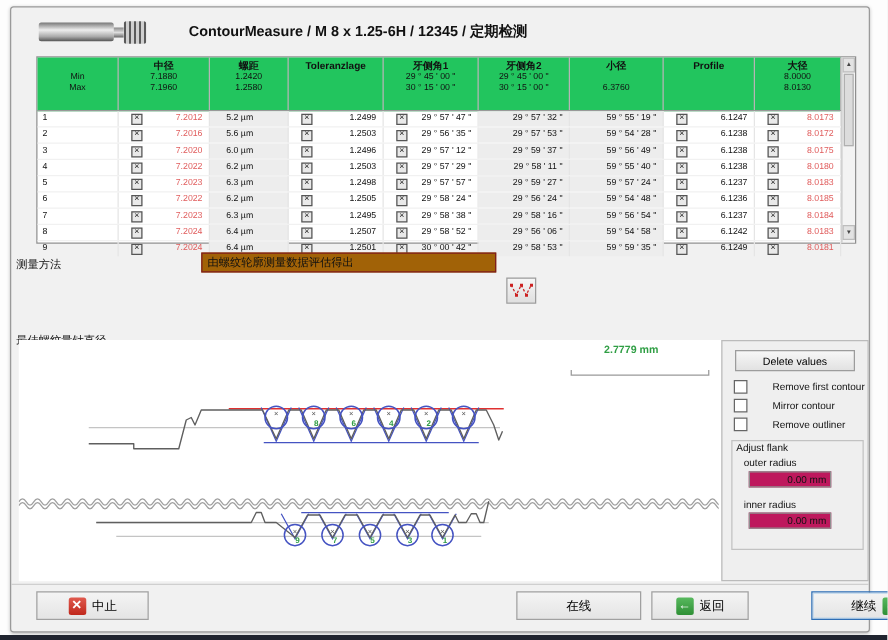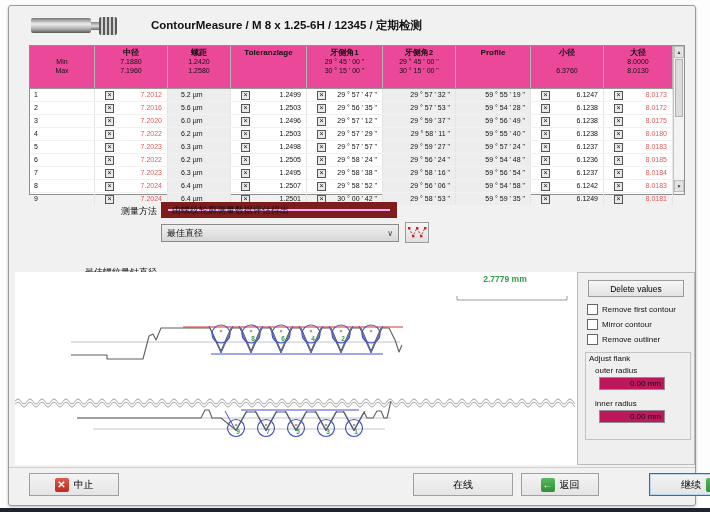--- a/index.html
+++ b/index.html
@@ -16,64 +16,64 @@
   .gauge .gneck{position:absolute;left:60px;top:6px;width:8px;height:8px;
                 background:linear-gradient(180deg,#888,#ddd,#666)}
   .gauge .ghead{position:absolute;left:68px;top:1px;width:18px;height:18px;border-radius:2px;
                 background:repeating-linear-gradient(90deg,#5a5a5a 0 2px,#cfcfcf 2px 4px)}
   .title{position:absolute;left:142px;top:12px;font-size:11.5px;font-weight:bold}
 
   
   .table{position:absolute;left:20px;top:39px;width:656px;height:150px;background:#fff;
          border:1px solid #8f8f8f;box-sizing:border-box;font-size:7px}
   .trow{display:grid;grid-template-columns:65px 73px 63px 76px 76px 73px 75px 73px 69px;width:643px}
-  .thead{position:absolute;left:0;top:0;height:42px;background:#ec4899;border-bottom:1px solid #999}
+  .thead{position:absolute;left:0;top:0;height:42px;background:#22c55e;border-bottom:1px solid #999}
   .hc{border-right:1px solid #b5b5b5;display:flex;flex-direction:column;align-items:center;
       padding-top:2px;height:42px;box-sizing:border-box;font-size:7px;line-height:9px}
   .hc .lbl{font-weight:bold;font-size:8px}
   .tbody{position:absolute;left:0;top:43px}
   .r{height:12px;line-height:12px;border-bottom:1px solid #f1f1f1}
   .c{border-right:1px solid #e5e5e5;display:flex;align-items:center;justify-content:space-between;
      padding:0 5px 0 10px;box-sizing:border-box;height:12px;overflow:hidden;white-space:nowrap}
   .c.nocb{justify-content:flex-end}
   .c.lft{justify-content:flex-start;padding-left:13px}
   .c.num{justify-content:flex-start;padding-left:4px}
   .shade{background:#ededed}
   .cb{width:7px;height:7px;border:1px solid #555;background:#e9e9e9;font-size:7px;line-height:6px;
       text-align:center;color:#111;flex:none;box-sizing:content-box}
   .redv{color:#e05c5c}
   .sbar{position:absolute;right:0;top:0;width:11px;height:148px;background:#f3f3f3;border-left:1px solid #c5c5c5;box-sizing:border-box}
   .sbtn{position:absolute;left:0;width:10px;height:12px;background:#e3e3e3;border:1px solid #bdbdbd;
         font-size:5px;line-height:10px;text-align:center;color:#444;box-sizing:border-box}
   .sthumb{position:absolute;left:1px;top:13px;width:8px;height:58px;background:#dcdcdc;border:1px solid #b0b0b0;box-sizing:border-box}
 
   
-  .flabel{position:absolute;left:4px;width:144px;text-align:right;font-size:9px}
-  .yfield{position:absolute;background:#f0abfc;border:7px solid #7f1d1d;font-size:9px;
+  .flabel{position:absolute;left:4px;width:144px;text-align:left;font-size:9px}
+  .yfield{position:absolute;background:#a16207;border:1px solid #7f1d1d;font-size:9px;
           display:flex;align-items:center;padding:0 4px;box-sizing:border-box}
   .combo{position:absolute;left:152px;top:218px;width:238px;height:18px;border:1px solid #8a8a8a;
          background:linear-gradient(#f0f0f0,#d7d7d7);font-size:9px;display:flex;align-items:center;
          padding:0 5px;box-sizing:border-box}
   .combo .arr{margin-left:auto;font-size:8px;color:#444}
   .sqbtn{position:absolute;left:396px;top:216px;width:24px;height:21px;
          background:linear-gradient(#f6f6f6,#dfdfdf);border:1px solid #9c9c9c;box-sizing:border-box;
          display:flex;align-items:center;justify-content:center;padding:0}
 
   
   .plot{position:absolute;left:6px;top:266px;width:644px;height:193px;background:#fff}
   .scale{position:absolute;left:428px;top:2px;width:124px;text-align:center;font-size:8.5px;
          font-weight:bold;color:#2f9e44}
 
   
   .panel{position:absolute;left:568px;top:266px;width:118px;height:193px;background:#efefef;
          border:1px solid #bbb;box-sizing:border-box;font-size:8px}
   .btn{background:linear-gradient(#f7f7f7,#e2e2e2);border:1px solid #9c9c9c;box-sizing:border-box;
        font-size:8.5px;font-family:"Liberation Sans",sans-serif}
   .delbtn{position:absolute;left:10px;top:7px;width:96px;height:17px}
-  .pcb{position:absolute;left:9px;display:flex;align-items:center;gap:4px}
+  .pcb{position:absolute;left:9px;display:flex;align-items:center;gap:20px}
   .pcb .box{width:9px;height:9px;border:1px solid #666;background:#fff;flex:none}
   .group{position:absolute;left:7px;top:79px;width:104px;height:86px;border:1px solid #c2c2c2}
   .glabel{position:absolute;left:3px;top:1px}
   .ilabel{position:absolute;left:9px}
   .ginput{position:absolute;left:13px;width:66px;height:13px;background:#be185d;border:1px solid #8f8f8f;
           display:flex;align-items:center;justify-content:flex-end;padding-right:3px;box-sizing:border-box}
 
   
   .sep{position:absolute;left:0;top:461px;width:100%;border-top:1px solid #cfcfcf}
   .fbtn{position:absolute;top:467px;height:23px;background:linear-gradient(#f4f4f4,#e4e4e4);
@@ -123,28 +123,28 @@
           <span class="lbl">牙侧角1</span>
           <span>29 ° 45 ' 00 "</span>
           <span>30 ° 15 ' 00 "</span>
         </div>
         <div class="hc">
           <span class="lbl">牙侧角2</span>
           <span>29 ° 45 ' 00 "</span>
           <span>30 ° 15 ' 00 "</span>
         </div>
         <div class="hc">
+          <span class="lbl">小径</span>
+          <span>&nbsp;</span>
+          <span>6.3760</span>
+        </div>
+        <div class="hc">
           <span class="lbl">Profile</span>
           <span>&nbsp;</span>
           <span>&nbsp;</span>
-        </div>
-        <div class="hc">
-          <span class="lbl">小径</span>
-          <span>&nbsp;</span>
-          <span>6.3760</span>
         </div>
         <div class="hc">
           <span class="lbl">大径</span>
           <span>8.0000</span>
           <span>8.0130</span>
         </div>
       </div>
     <div class="tbody" id="tbody">
         <div class="r trow">
           <div class="c num">1</div>
@@ -438,24 +438,20 @@
     <div class="sbar">
       <div class="sbtn" style="top:0">▲</div>
       <div class="sthumb"></div>
       <div class="sbtn" style="top:134px">▼</div>
     </div>
   </div>
 
   <div class="flabel" style="top:199px">测量方法</div>
   <div class="yfield" style="left:152px;top:196px;width:236px;height:16px">由螺纹轮廓测量数据评估得出</div>
 
-  <div class="combo">
-    <span>最佳直径</span>
-    <span class="arr">∨</span>
-  </div>
   <button class="sqbtn">
     <svg width="20" height="17" viewBox="0 0 20 17">
       <polyline points="2,4 6,12 10,4 14,12 18,4" fill="none" stroke="#cc2222" stroke-width="1" stroke-dasharray="2,1.6"></polyline>
       <g fill="#cc2222">
         <rect x="1" y="3" width="2.4" height="2.4"></rect>
           <rect x="5" y="11" width="2.4" height="2.4"></rect>
         <rect x="9" y="3" width="2.4" height="2.4"></rect>
           <rect x="13" y="11" width="2.4" height="2.4"></rect>
         <rect x="17" y="3" width="2.4" height="2.4"></rect>
       </g>

